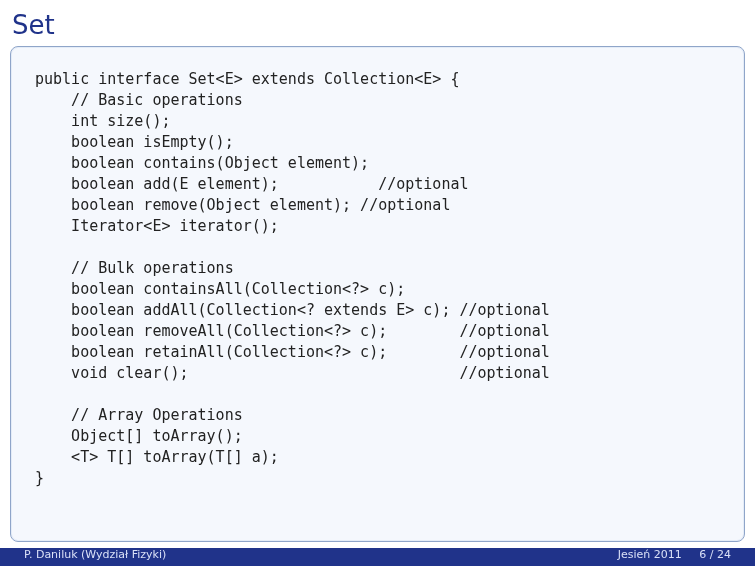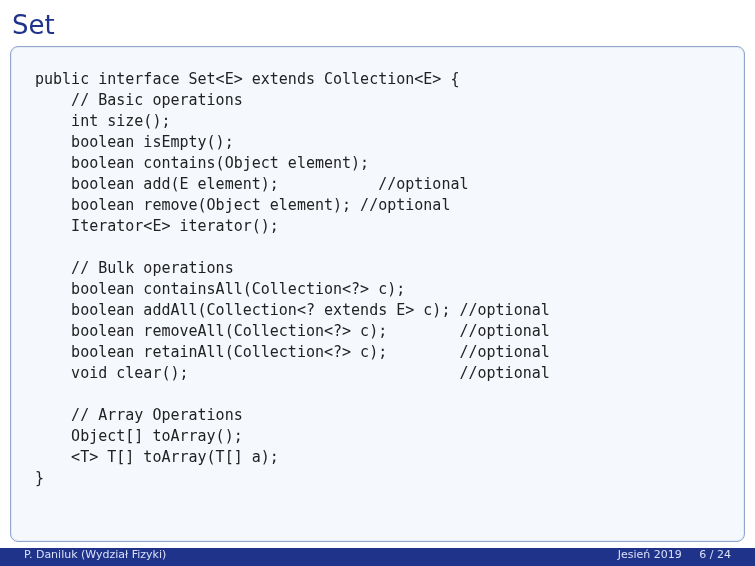--- a/index.html
+++ b/index.html
@@ -95,18 +95,18 @@
 
     // Array Operations
     Object[] toArray();
     &lt;T&gt; T[] toArray(T[] a);
 }</pre>
   </div>
 
   <div class="footer">
     <div class="left">P. Daniluk (Wydział Fizyki)</div>
     <div class="right">
-      <span>Jesień 2019</span>
+      <span>Jesień 2011</span>
       &nbsp;&nbsp;&nbsp;
       <span>6 / 24</span>
     </div>
   </div>
 </div>
 
 </body></html>

